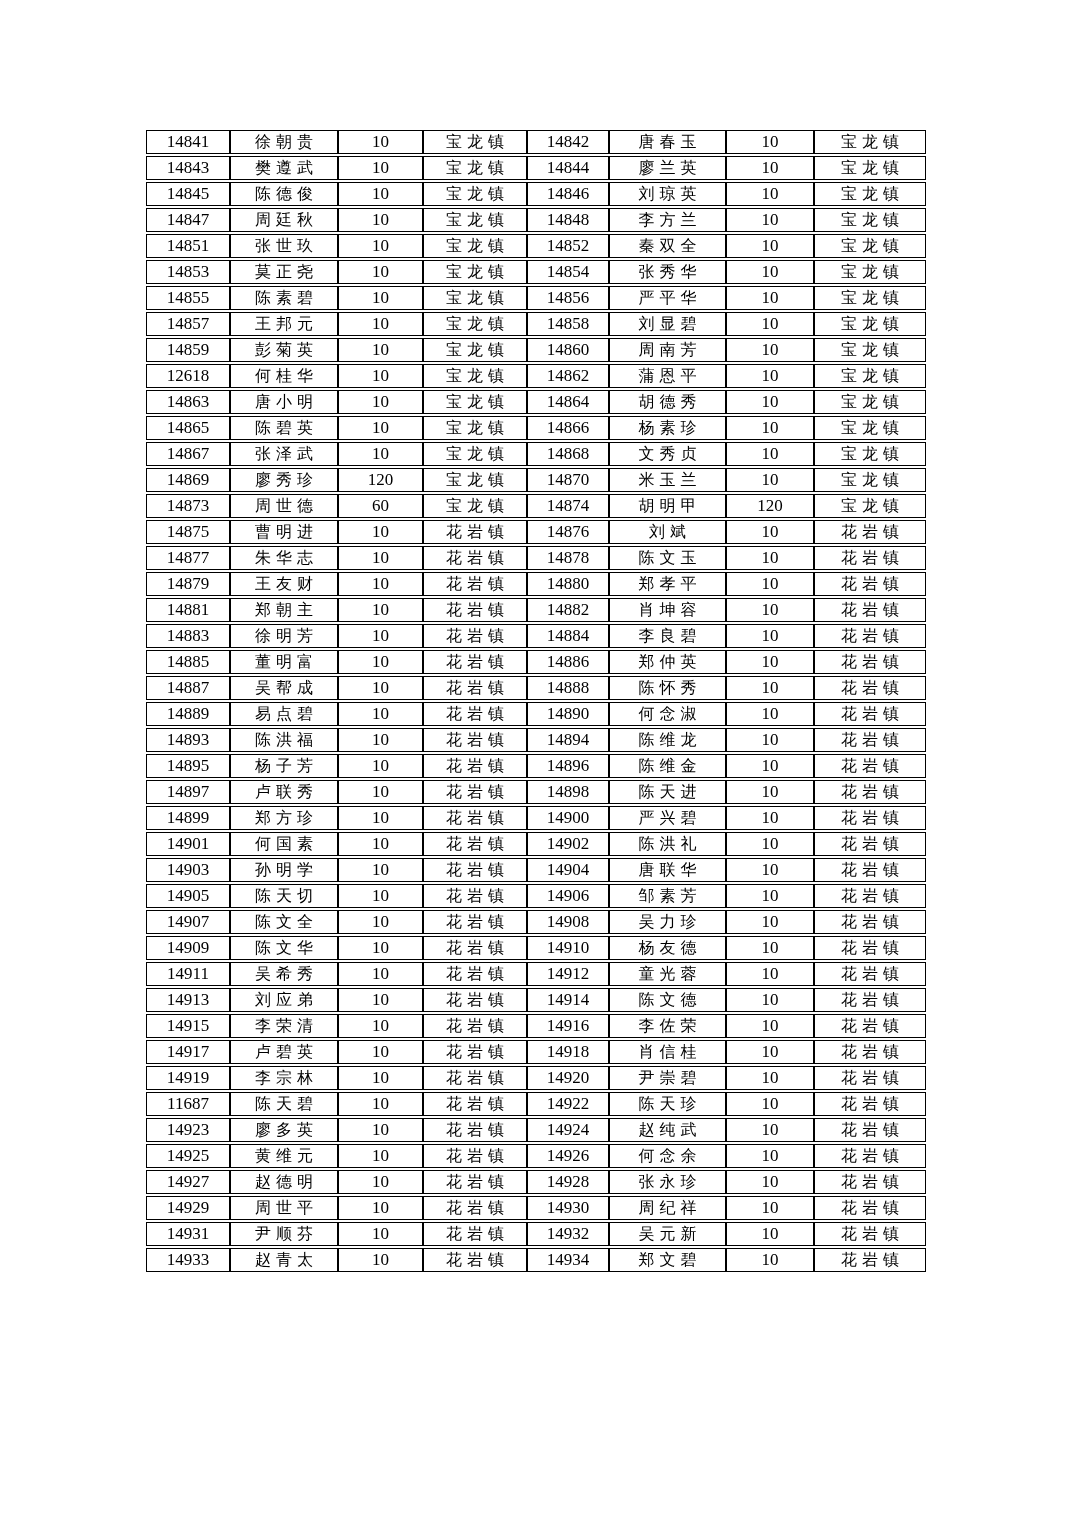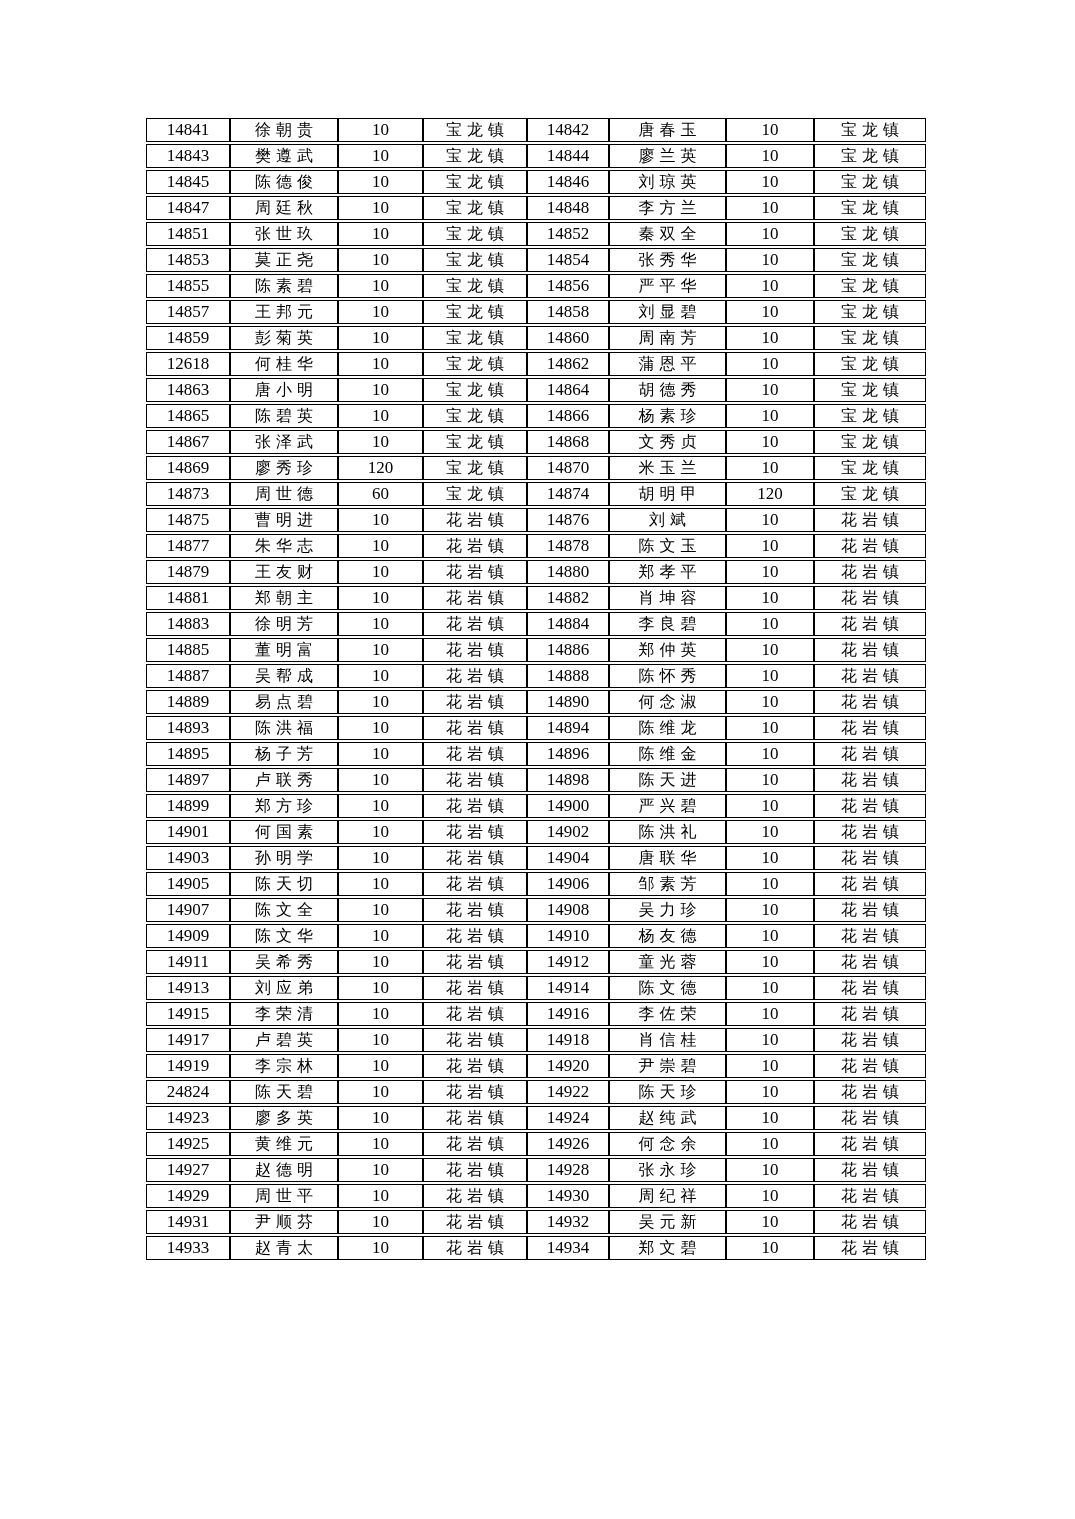--- a/index.html
+++ b/index.html
@@ -12,21 +12,21 @@
     width: 1075px;
     height: 1519px;
     background: #ffffff;
     font-family: "Liberation Serif", "DejaVu Serif", serif;
     color: #000000;
     overflow: hidden;
   }
   table.roster {
     position: absolute;
     left: 146px;
-    top: 116px;
+    top: 128px;
     width: 780px;
     border-collapse: separate;
     border-spacing: 0 2px;   
     table-layout: fixed;
   }
   td {
     box-sizing: border-box;
     border: 1px solid #000000;
     height: 22px;
     padding: 0;
@@ -427,21 +427,21 @@
           <td class="num">14919</td>
           <td class="cjk">李宗林</td>
           <td class="num">10</td>
           <td class="cjk">花岩镇</td>
           <td class="num">14920</td>
           <td class="cjk">尹崇碧</td>
           <td class="num">10</td>
           <td class="cjk">花岩镇</td>
         </tr>
         <tr>
-          <td class="num">24824</td>
+          <td class="num">11687</td>
           <td class="cjk">陈天碧</td>
           <td class="num">10</td>
           <td class="cjk">花岩镇</td>
           <td class="num">14922</td>
           <td class="cjk">陈天珍</td>
           <td class="num">10</td>
           <td class="cjk">花岩镇</td>
         </tr>
         <tr>
           <td class="num">14923</td>

